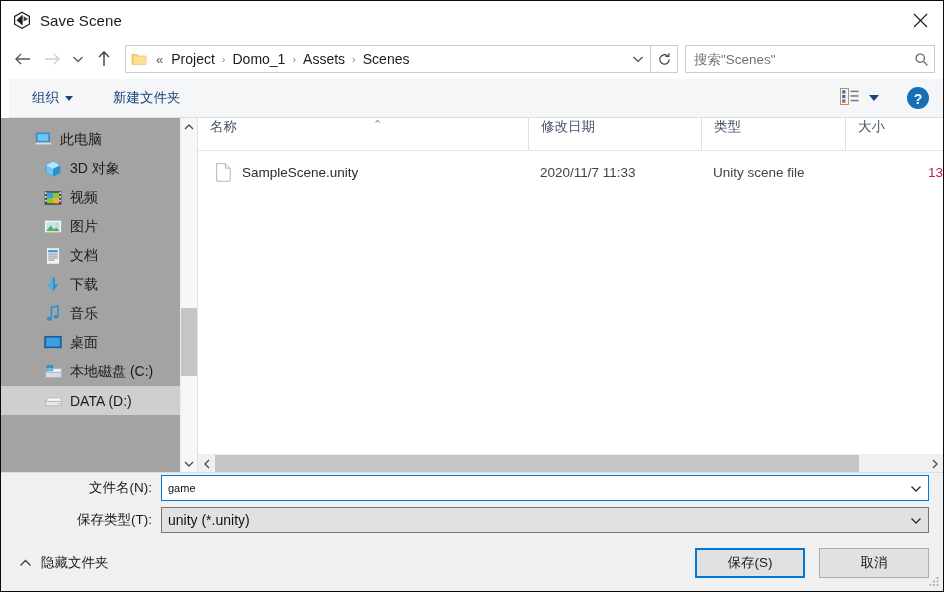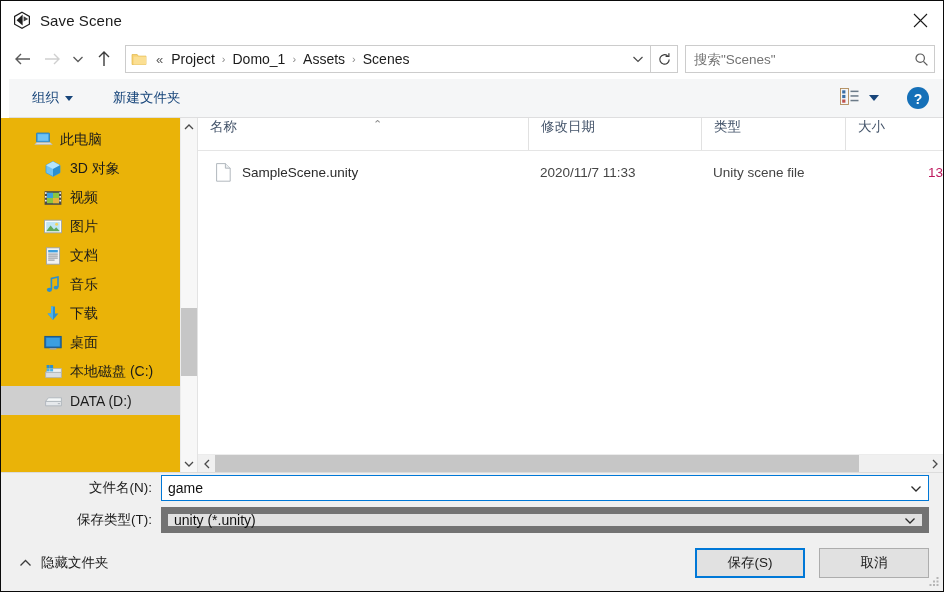--- a/index.html
+++ b/index.html
@@ -230,21 +230,21 @@
     display: flex;
     min-height: 0;
     background: #ffffff;
   }
 
   .sidebar {
     width: 196px;
     flex: 0 0 196px;
     display: flex;
     position: relative;
-    background: #eab308;
+    background: #a3a3a3;
     border-right: 1px solid #e3e3e3;
   }
   .sidebar-scroll {
     flex: 1 1 auto;
     overflow: hidden;
     padding-top: 7px;
   }
   .nav-item {
     height: 29px;
     display: flex;
@@ -437,30 +437,30 @@
     display: flex;
     align-items: center;
     box-sizing: border-box;
     min-width: 0;
   }
   .combo.filename {
     border: 1px solid #0078d7;
     background: #ffffff;
   }
   .combo.savetype {
-    border: 7px solid #737373;
+    border: 1px solid #737373;
     background: #e1e1e1;
   }
   .combo input {
     flex: 1 1 auto;
     border: none;
     outline: none;
     background: transparent;
     font-family: inherit;
-    font-size: 14px;
+    font-size: 11px;
     color: #111;
     padding-left: 6px;
     min-width: 0;
   }
   .combo .value-text {
     flex: 1 1 auto;
     font-size: 14px;
     color: #111;
     padding-left: 6px;
     white-space: nowrap;
@@ -706,36 +706,36 @@
               <rect x="3.2" y="10.6" width="9.6" height="1" fill="#8a9099"></rect>
               <rect x="3.2" y="12.6" width="6.4" height="1" fill="#8a9099"></rect>
             </svg>
           </span>
           <span class="nav-label">文档</span>
         </div>
 
         <div class="nav-item indent2">
           <span class="nav-ico">
             <svg width="16" height="18" viewBox="0 0 16 18">
+              <path d="M6 1.4 L10 1.4 L10 8.4 L13.4 8.4 L8 15 L2.6 8.4 L6 8.4 Z" fill="#2b8fd0"></path>
+              <path d="M6 1.4 L8 1.4 L8 15 L2.6 8.4 L6 8.4 Z" fill="#4db0e8"></path>
+            </svg>
+          </span>
+          <span class="nav-label">下载</span>
+        </div>
+
+        <div class="nav-item indent2">
+          <span class="nav-ico">
+            <svg width="16" height="18" viewBox="0 0 16 18">
               <path d="M6.4 13.4 L6.4 2.4 L13 1 L13 11.2" fill="none" stroke="#2b8fd0" stroke-width="1.6"></path>
               <ellipse cx="4.4" cy="13.8" rx="2.6" ry="2.1" fill="#2b8fd0"></ellipse>
               <ellipse cx="11" cy="11.6" rx="2.3" ry="1.9" fill="#2b8fd0"></ellipse>
             </svg>
           </span>
           <span class="nav-label">音乐</span>
-        </div>
-
-        <div class="nav-item indent2">
-          <span class="nav-ico">
-            <svg width="16" height="18" viewBox="0 0 16 18">
-              <path d="M6 1.4 L10 1.4 L10 8.4 L13.4 8.4 L8 15 L2.6 8.4 L6 8.4 Z" fill="#2b8fd0"></path>
-              <path d="M6 1.4 L8 1.4 L8 15 L2.6 8.4 L6 8.4 Z" fill="#4db0e8"></path>
-            </svg>
-          </span>
-          <span class="nav-label">下载</span>
         </div>
 
         <div class="nav-item indent2">
           <span class="nav-ico">
             <svg width="18" height="16" viewBox="0 0 18 16">
               <rect x="0.8" y="1.4" width="16.4" height="11.4" fill="#1f6fb2" stroke="#15548a" stroke-width="0.9"></rect>
               <rect x="2.2" y="2.8" width="13.6" height="8.6" fill="#3b9fe0"></rect>
               <rect x="5.6" y="13" width="6.8" height="1.6" fill="#9aa3ab"></rect>
             </svg>
           </span>

